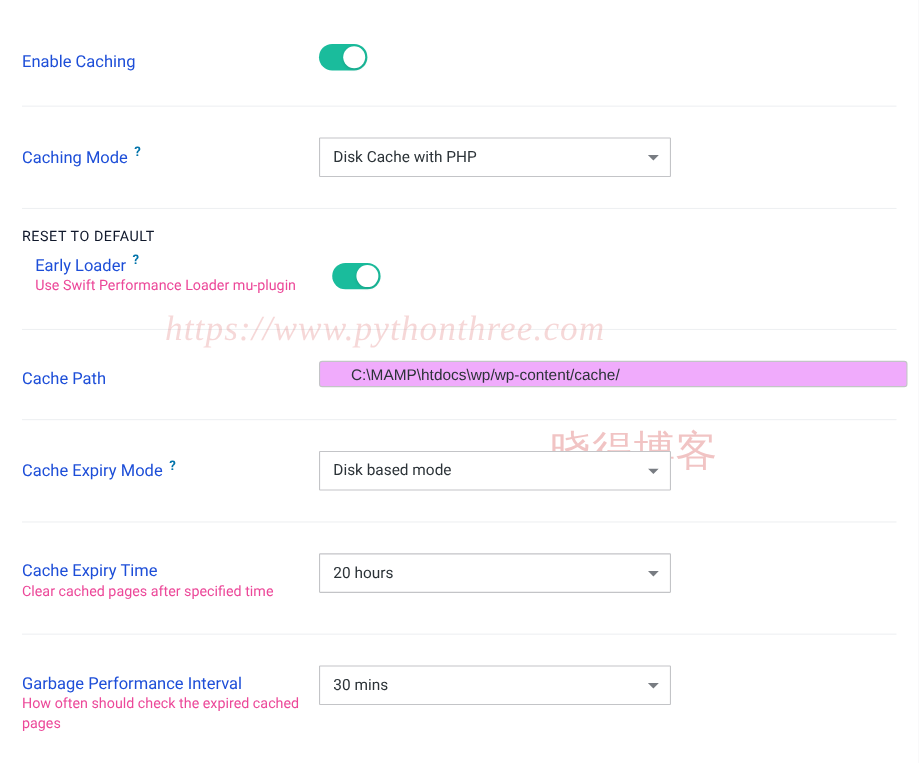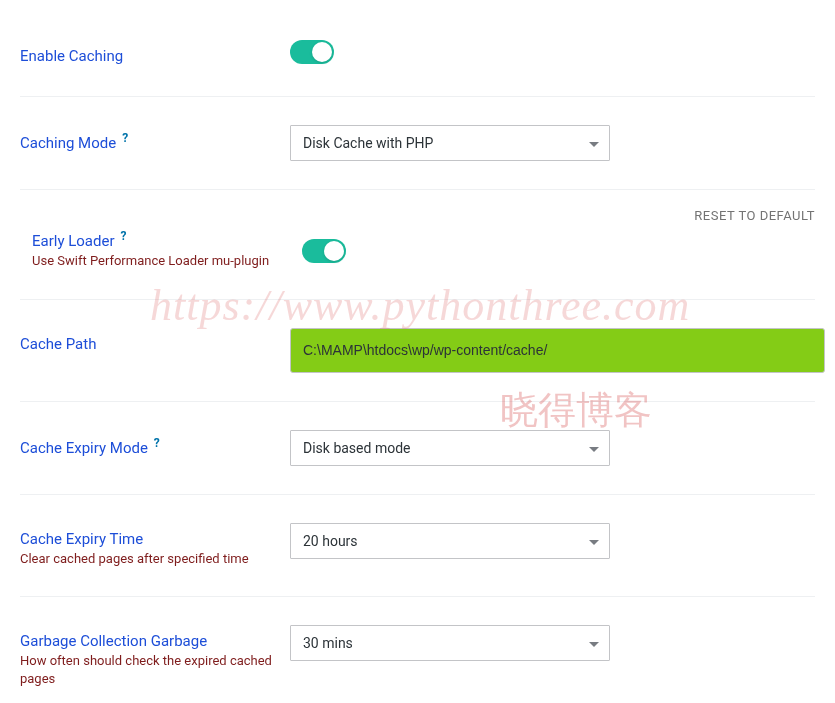--- a/index.html
+++ b/index.html
@@ -28,21 +28,21 @@
       font-size: 36px;
       font-style: italic;
       color: rgba(220, 100, 100, 0.25);
       font-family: Georgia, 'Times New Roman', serif;
       font-weight: 400;
     }
     .wm1 {
       top: 280px;
       left: 150px;
       transform: rotate(0deg);
-      font-size: 44px;
+      font-size: 32px;
       letter-spacing: 1px;
     }
     .wm2 {
       top: 385px;
       left: 500px;
       font-size: 38px;
       color: rgba(210, 60, 60, 0.3);
       font-style: normal;
       font-family: "SimSun", "STSong", serif;
     }
@@ -70,21 +70,21 @@
     .help-icon {
       color: #0073aa;
       font-weight: 700;
       font-size: 12px;
       vertical-align: super;
       margin-left: 2px;
       cursor: pointer;
     }
     .setting-desc {
       font-size: 13px;
-      color: #7f1d1d;
+      color: #ec4899;
       font-weight: 400;
       margin-top: 2px;
       line-height: 1.4;
     }
     .setting-control-col {
       flex: 1;
     }
     .toggle {
       position: relative;
       width: 44px;
@@ -125,36 +125,35 @@
       transform: translateY(-50%);
       color: #787c82;
     }
     .select-box .arrow svg {
       width: 10px;
       height: 6px;
       fill: #787c82;
     }
     .text-input {
       width: 535px;
-      height: 45px;
+      height: 24px;
       border: 1px solid #c3c4c7;
       border-radius: 3px;
-      padding: 0 12px;
+      padding: 0 28px;
       font-size: 14px;
       color: #2c3338;
-      background: #84cc16;
+      background: #f0abfc;
     }
     .reset-link {
-      color: #737373;
+      color: #0f172a;
       font-size: 13px;
       font-weight: 400;
       margin-bottom: 6px;
       cursor: pointer;
       letter-spacing: 0.5px;
-      text-align: right;
     }
     .early-loader-row {
       padding-top: 18px;
       padding-bottom: 28px;
     }
     .early-loader-content {
       display: flex;
       align-items: flex-start;
     }
     .early-loader-label-block {
@@ -256,21 +255,21 @@
           <svg viewBox="0 0 10 6">
               <path d="M0 0 L5 5 L10 0 Z"></path>
             </svg>
         </span>
       </div>
     </div>
   </div>
 
   <div class="setting-row">
     <div class="setting-label-col">
-      <span class="setting-label">Garbage Collection Garbage</span>
+      <span class="setting-label">Garbage Performance Interval</span>
       <div class="setting-desc">How often should check the expired cached pages</div>
     </div>
     <div class="setting-control-col">
       <div class="select-box">
         <span>30 mins</span>
         <span class="arrow">
           <svg viewBox="0 0 10 6">
               <path d="M0 0 L5 5 L10 0 Z"></path>
             </svg>
         </span>

